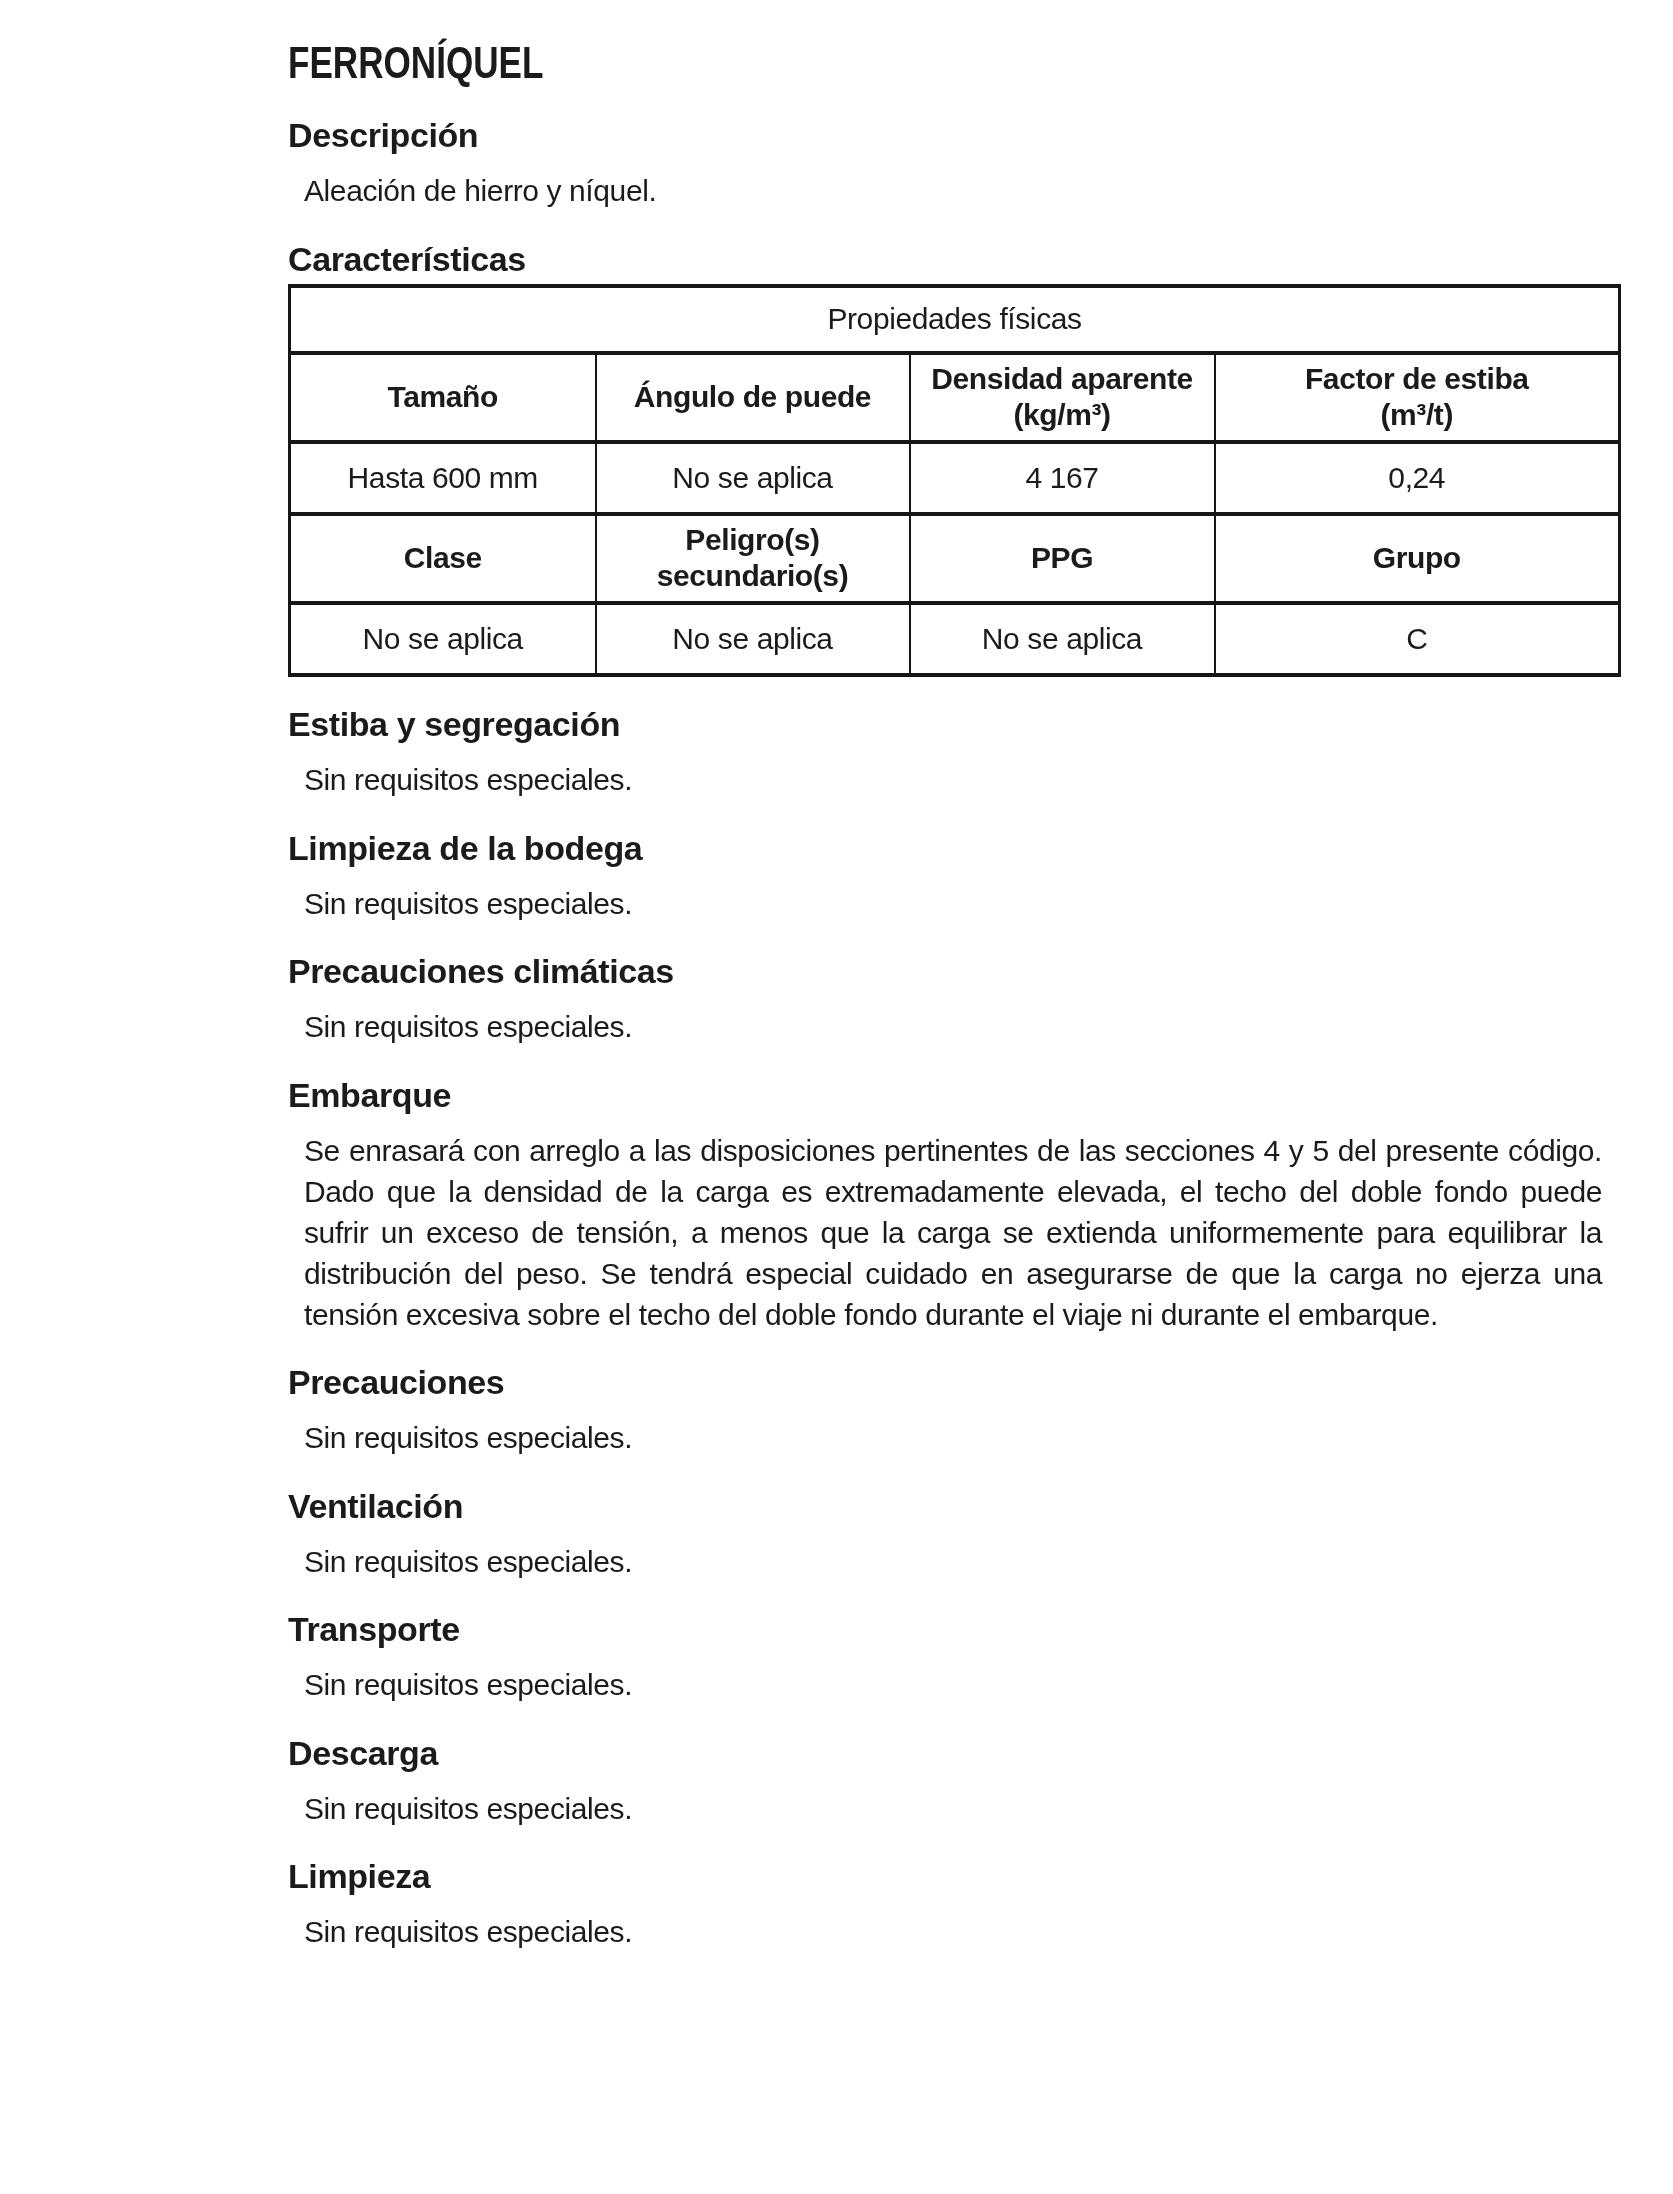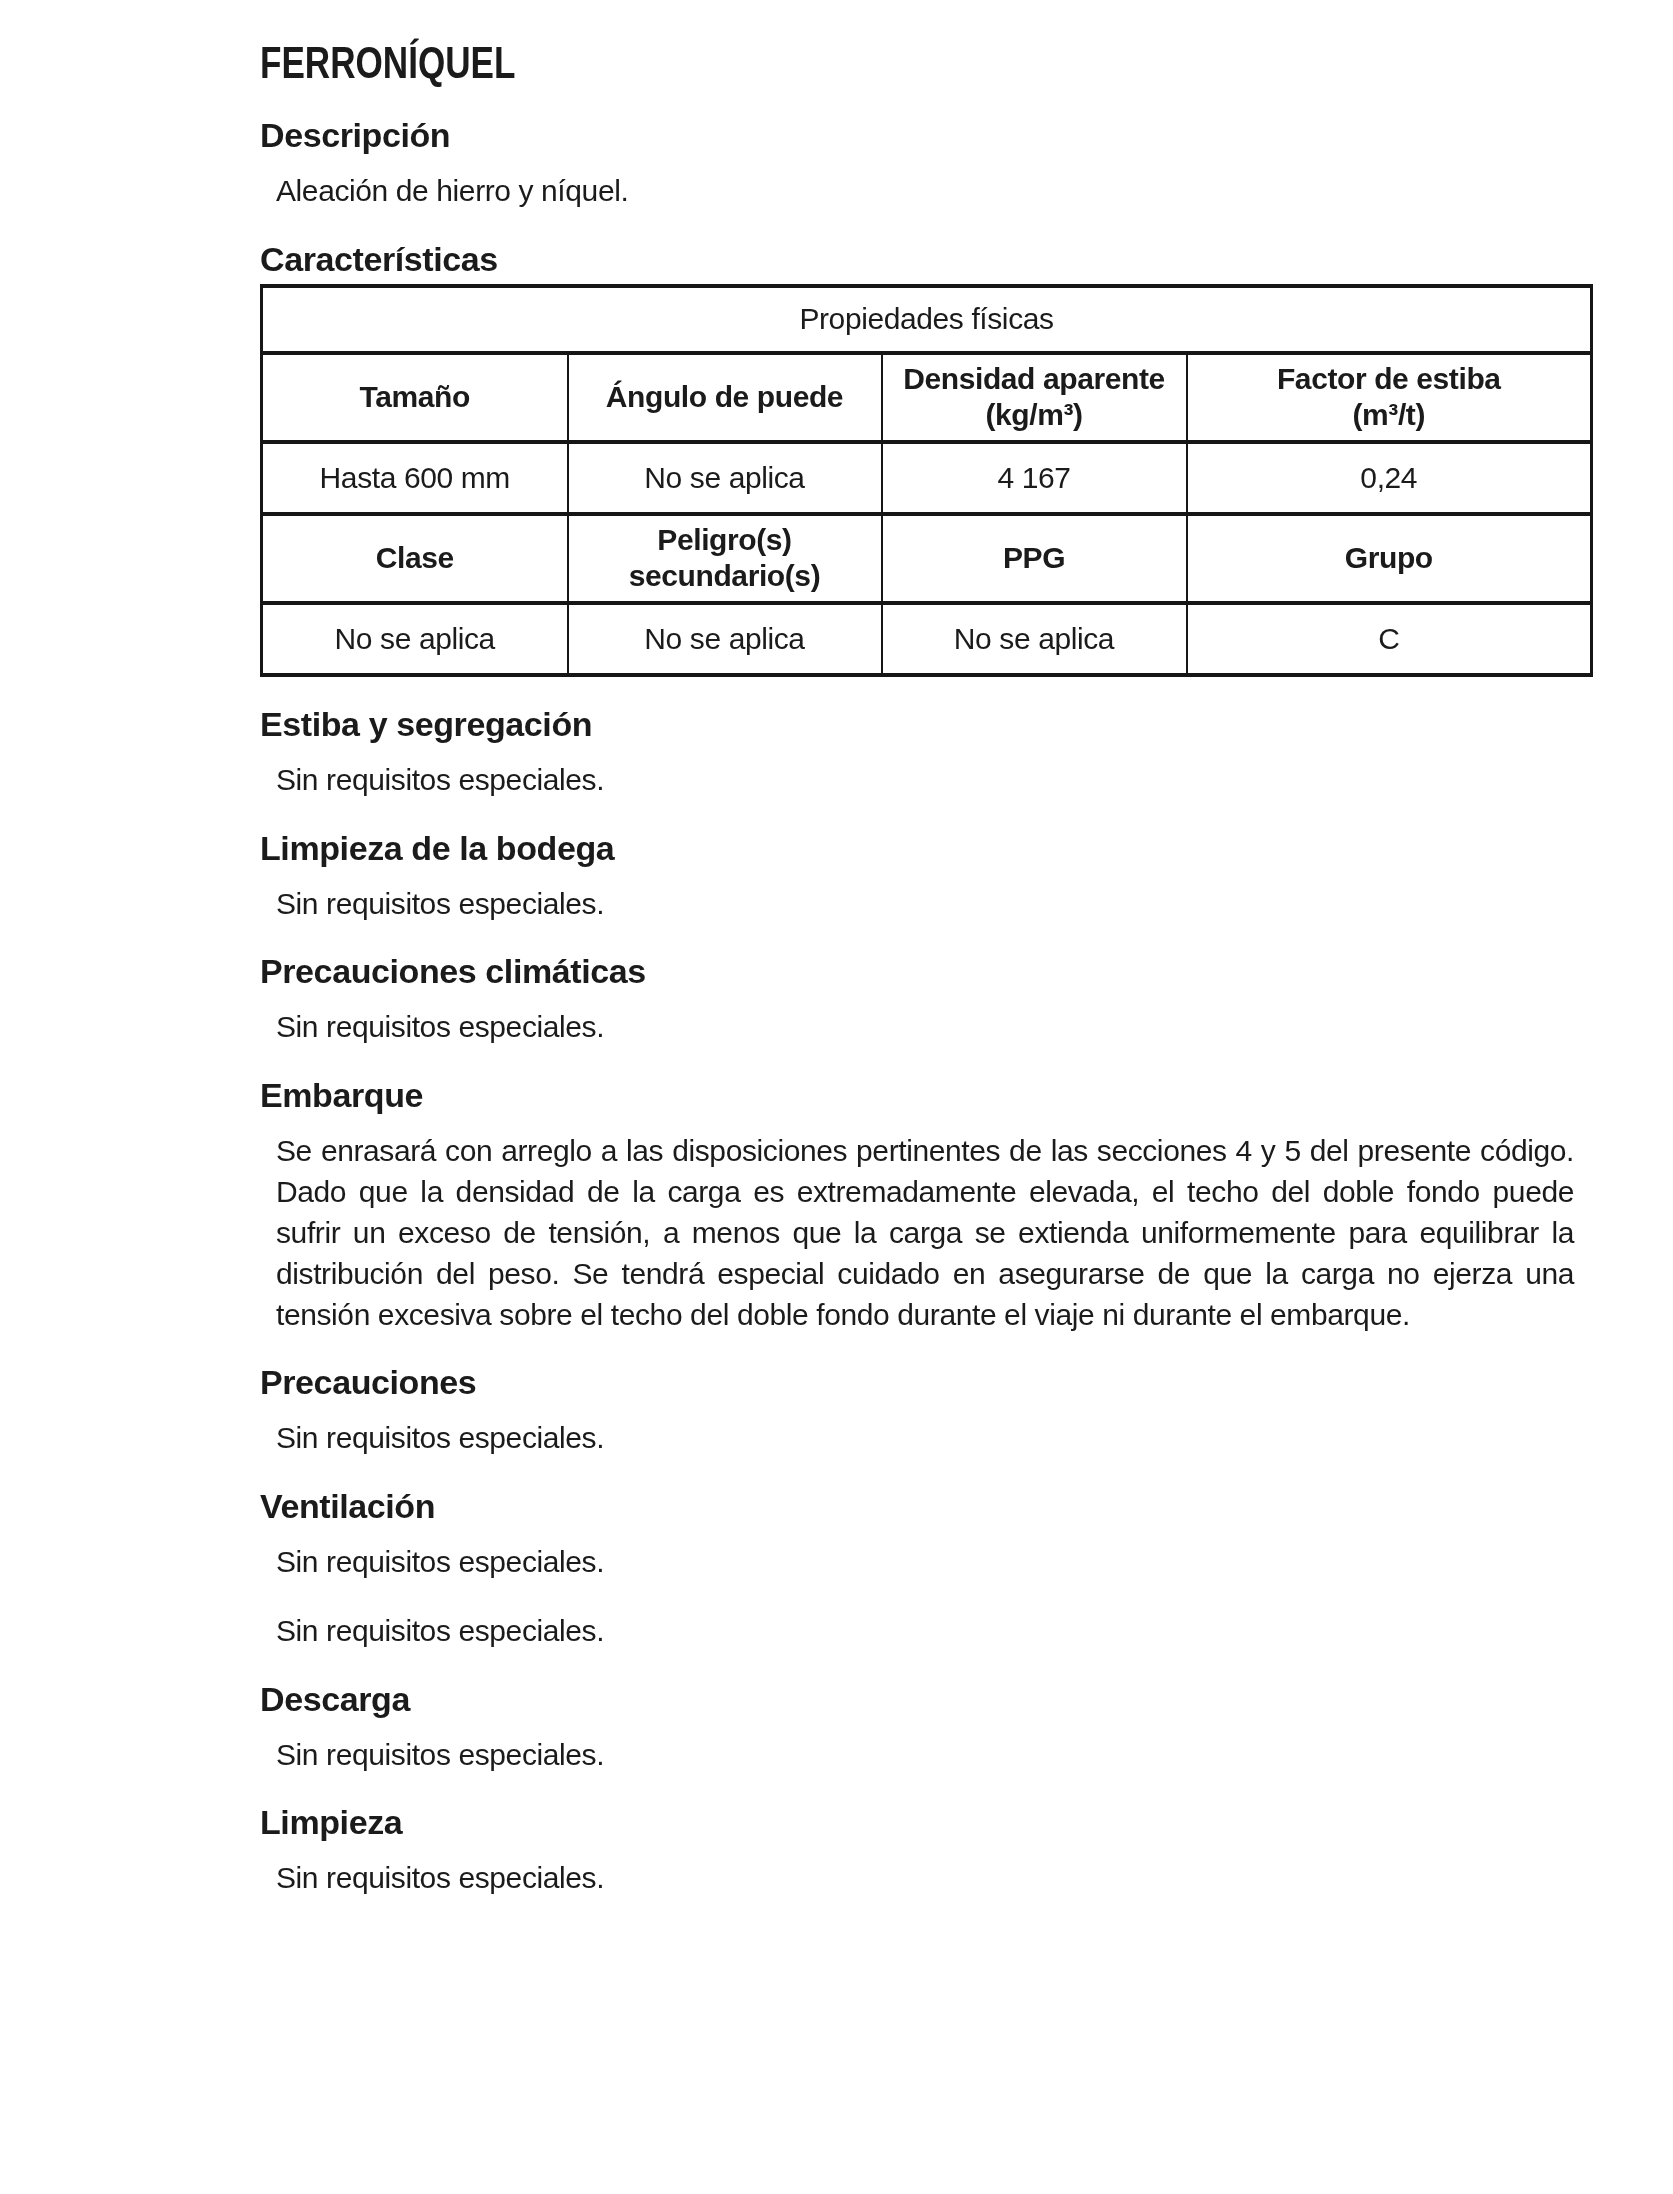--- a/index.html
+++ b/index.html
@@ -5,21 +5,21 @@
   html, body { margin: 0; padding: 0; }
   body {
     width: 1673px; height: 2194px;
     background: #ffffff;
     color: #1b1b1b;
     font-family: "Liberation Sans", sans-serif;
     position: relative;
   }
   .page {
     position: absolute;
-    left: 260px; top: 24px;
+    left: 288px; top: 24px;
     width: 1330px;
   }
   h1.doc-title {
     font-size: 45px;
     font-weight: bold;
     line-height: 51px;
     margin: 12.6px 0 0 0;
     letter-spacing: 0px;
     transform: scaleX(0.78);
     transform-origin: 0 50%;
@@ -146,20 +146,21 @@
       <h2>Precauciones</h2>
       <div class="line">Sin requisitos especiales.</div>
     </section>
 
     <section class="sec">
       <h2>Ventilación</h2>
       <div class="line">Sin requisitos especiales.</div>
     </section>
 
     <section class="sec">
+      <h2>Transporte</h2>
       <div class="line">Sin requisitos especiales.</div>
     </section>
 
     <section class="sec">
       <h2>Descarga</h2>
       <div class="line">Sin requisitos especiales.</div>
     </section>
 
     <section class="sec">
       <h2>Limpieza</h2>

